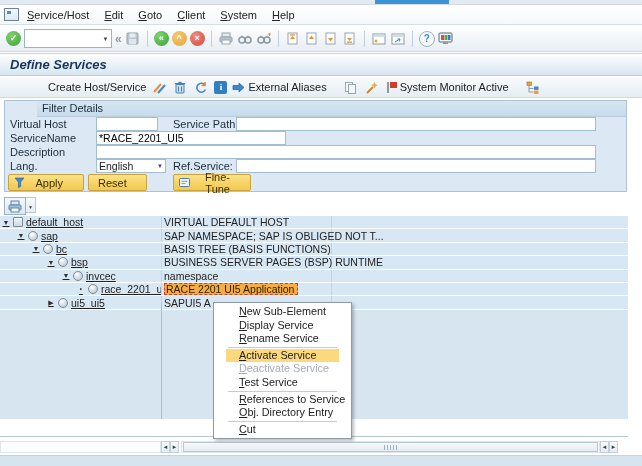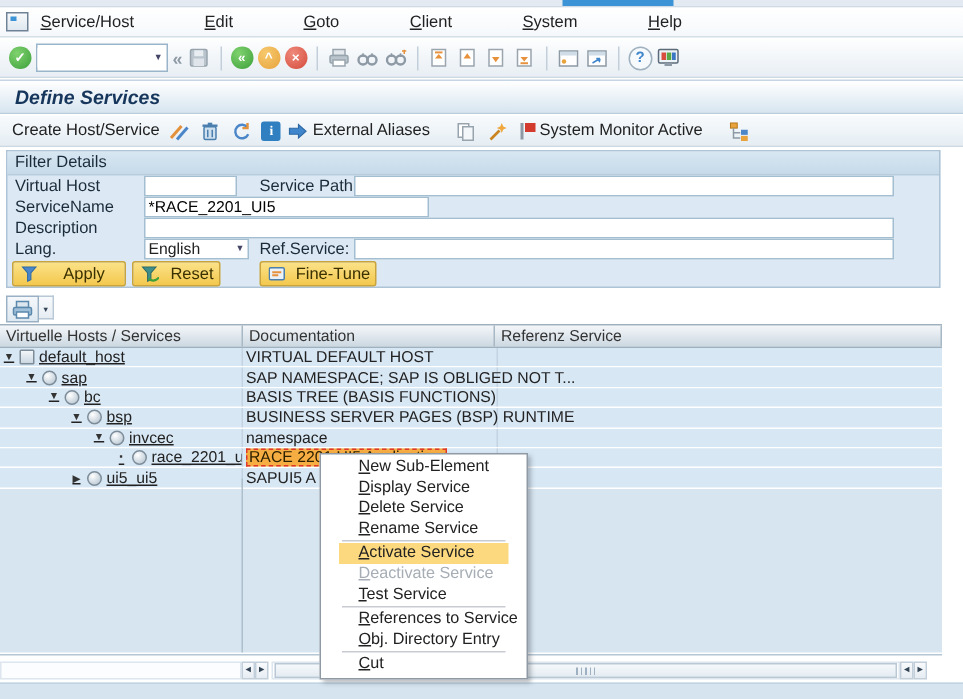--- a/index.html
+++ b/index.html
@@ -34,41 +34,41 @@
   .help-circle{width:14px;height:14px;border-radius:50%;border:1px solid #9fb0bf;background:#f7fafc;color:#3f86cc;
                font-weight:bold;font-size:10px;display:flex;align-items:center;justify-content:center;}
   
   #title-bar{position:absolute;left:0;top:53px;width:642px;height:23px;background:linear-gradient(#ffffff,#d7e5f0);
              border-top:1px solid #c6d5e2;border-bottom:1px solid #b9cdde;display:flex;align-items:center;
              padding-left:10px;box-sizing:border-box;}
   #page-title{font-size:13px;font-weight:bold;font-style:italic;color:#16365c;}
   
   #app-toolbar{position:absolute;left:0;top:77px;width:642px;height:21px;display:flex;align-items:center;gap:5px;
                background:linear-gradient(#f8fbfd,#e5edf3);border-bottom:1px solid #ccd8e2;padding-left:8px;box-sizing:border-box;}
-  .app-btn{cursor:default;}
+  .app-btn{cursor:default;margin-left:40px;}
   .flag-icon{width:12px;height:13px;position:relative;display:inline-block;}
   .flag-icon::before{content:"";position:absolute;left:2px;top:1px;width:2px;height:11px;background:#8d99a4;}
   .flag-icon::after{content:"";position:absolute;left:5px;top:1px;width:7px;height:6px;background:#d33b2f;}
   .info-sq{width:13px;height:13px;background:#2f7fc1;border-radius:2px;color:#fff;font-weight:bold;font-size:9px;
            display:flex;align-items:center;justify-content:center;font-family:"Liberation Serif",serif;}
   
   #filter-panel{position:absolute;left:4px;top:100px;width:623px;height:92px;background:#dce9f4;
                 border:1px solid #aec4d6;box-sizing:border-box;}
   #filter-header{height:15px;line-height:15px;background:linear-gradient(#d8e7f2,#c6daea);border-bottom:1px solid #b6cddd;
-                 padding-left:5px;color:#1b2b3a;}
+                 padding-left:5px;color:#1b2b3a;margin-left:32px;}
   .f-label{position:absolute;height:14px;line-height:14px;color:#1b2b3a;}
   .f-input{position:absolute;height:14px;background:#fff;border:1px solid #a3bdd1;box-sizing:border-box;
            font:10.5px "Liberation Sans",sans-serif;padding:0 2px;outline:0;}
   .f-select{position:absolute;height:14px;background:#fff;border:1px solid #a3bdd1;box-sizing:border-box;
             display:flex;align-items:center;justify-content:space-between;padding:0 2px;font-size:10.5px;}
   .f-select .dd{font-size:6px;color:#446;}
   .y-btn{position:absolute;height:17px;background:linear-gradient(#fbe288,#f3c84e);border:1px solid #c9a43c;
          border-radius:2px;display:flex;align-items:center;justify-content:flex-start;gap:4px;
          font-size:11px;color:#3a3000;box-sizing:border-box;padding-left:5px;cursor:default;}
-  .y-btn .lbl{flex:1;text-align:center;padding-right:0;}
+  .y-btn .lbl{flex:1;text-align:right;padding-right:20px;}
   
   #print-row{position:absolute;left:4px;top:197px;height:17px;display:flex;}
   #print-btn{width:20px;height:16px;border:1px solid #9ab0c4;background:linear-gradient(#f5f8fb,#dde8f0);
              display:flex;align-items:center;justify-content:center;}
   #print-dd{width:10px;height:16px;border:1px solid #b8c8d6;border-left:0;background:linear-gradient(#f8fafc,#e6edf3);
             display:flex;align-items:flex-end;justify-content:center;font-size:5px;color:#345;padding-bottom:2px;box-sizing:border-box;}
   
   #svc-table{position:absolute;left:0;top:216px;width:628px;height:221px;border-bottom:1px solid #b5c6d4;box-sizing:border-box;}
   #svc-header{display:flex;height:16px;background:linear-gradient(#f4f7fa,#ccd8e1);border-top:1px solid #9fb1be;
               border-bottom:1px solid #9fb1be;box-sizing:border-box;color:#333;font-size:10.5px;}
@@ -116,21 +116,21 @@
 <body>
 
 <div id="screen">
 
   <div id="top-strip">
     <div class="blue-seg"></div>
   </div>
 
   <div id="menu-bar">
     <span class="sys-icon"></span>
-    <span style="display:flex;align-items:center;gap:32px;">
+    <span style="display:flex;align-items:center;">
         <span class="mb-item"><span class="mn">S</span>ervice/Host</span>
         <span class="mb-item"><span class="mn">E</span>dit</span>
         <span class="mb-item"><span class="mn">G</span>oto</span>
         <span class="mb-item"><span class="mn">C</span>lient</span>
         <span class="mb-item"><span class="mn">S</span>ystem</span>
         <span class="mb-item"><span class="mn">H</span>elp</span>
       </span>
   </div>
 
   <div id="std-toolbar">
@@ -332,25 +332,20 @@
       <svg width="14" height="13">
           <rect x="3" y="1" width="8" height="4" fill="#dbe6ee" stroke="#5b88ad"></rect>
           <rect x="1" y="5" width="12" height="5" rx="1" fill="#9fc0d8" stroke="#5b88ad"></rect>
           <rect x="3" y="8" width="8" height="4" fill="#fff" stroke="#5b88ad"></rect>
         </svg>
     </span>
     <span id="print-dd">▼</span>
   </div>
 
   <div id="svc-table">
-    <div id="svc-header">
-      <span class="hc hc1">Virtuelle Hosts / Services</span>
-      <span class="hc hc2">Documentation</span>
-      <span class="hc hc3">Referenz Service</span>
-    </div>
     <div id="table-body">
 
   <div class="trow">
     <div class="c1">
       <span class="expander" style="margin-left: 2px;">▼</span>
       <span class="node-icon host"></span>
       <span class="node-label">default_host</span>
     </div>
     <div class="c2">
       <span class="doc-text">VIRTUAL DEFAULT HOST</span>
@@ -444,21 +439,20 @@
     <span class="hscroll-arrow">►</span>
   </div>
 
   <div id="status-strip"></div>
 
   <div id="context-menu">
   <div class="cm-item"><span class="mn">N</span>ew Sub-Element</div>
 
   <div class="cm-item"><span class="mn">D</span>isplay Service</div>
 
-  <div class="cm-item"><span class="mn">D</span>elete Service</div>
 
   <div class="cm-item"><span class="mn">R</span>ename Service</div>
 <div class="cm-sep"></div>
   <div class="cm-item highlighted"><span class="mn">A</span>ctivate Service</div>
 
   <div class="cm-item disabled"><span class="mn">D</span>eactivate Service</div>
 
   <div class="cm-item"><span class="mn">T</span>est Service</div>
 <div class="cm-sep"></div>
   <div class="cm-item"><span class="mn">R</span>eferences to Service</div>

